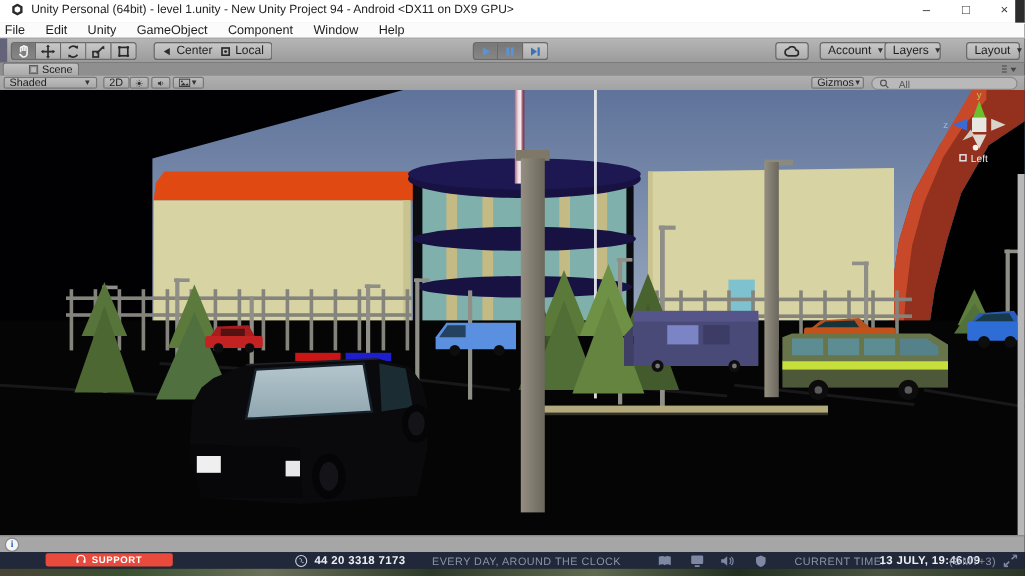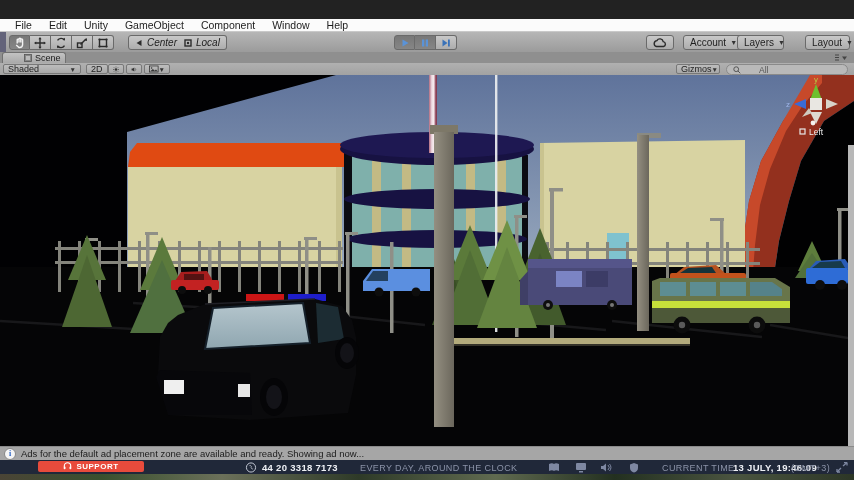--- a/index.html
+++ b/index.html
@@ -6,42 +6,42 @@
   #app{position:relative;width:854px;height:480px;overflow:hidden;
        font-family:"Liberation Sans","DejaVu Sans",sans-serif;
        -webkit-font-smoothing:antialiased;}
   .abs{position:absolute;}
   
   #titlebar{left:0;top:0;width:854px;height:19px;background:#ffffff;border-bottom:1px solid #d8d8d8;}
   #titlebar .title{left:26px;top:3px;font-size:10px;color:#222;white-space:nowrap;}
   .winbtn{top:0;width:30px;height:19px;text-align:center;font-size:11px;color:#333;line-height:19px;cursor:default;}
   #corner-dark{left:846px;top:0;width:8px;height:19px;background:#2c2c2c;}
   
-  #menubar{left:0;top:19px;width:854px;height:13px;background:#fbfbfb;border-bottom:1px solid #c9c9c9;display:flex;align-items:center;gap:17px;padding-left:15px;box-sizing:border-box;}
+  #menubar{left:0;top:19px;width:854px;height:13px;background:#fbfbfb;border-bottom:1px solid #c9c9c9;display:flex;align-items:center;gap:17px;padding-left:4px;box-sizing:border-box;}
   #menubar span{font-size:10.5px;color:#1d1d1d;}
   
   #toolbar{left:0;top:32px;width:854px;height:20px;background:linear-gradient(#b6b6b6,#9b9b9b);border-bottom:1px solid #6e6e6e;}
   #toolbar-left-sliver{left:0;top:32px;width:6px;height:20px;background:#63637a;}
   .btn{box-sizing:border-box;border:1px solid #6a6a6a;background:linear-gradient(#c8c8c8,#adadad);border-radius:3px;display:flex;align-items:center;justify-content:center;}
   .btn.pressed{background:linear-gradient(#777,#868686);}
-  .seg{border-radius:0;border-left-width:0;font-style:italic;}
+  .seg{border-radius:0;border-left-width:0;}
   .seg.first{border-radius:3px 0 0 3px;border-left-width:1px;}
   .seg.last{border-radius:0 3px 3px 0;}
   .ddl{font-size:10px;color:#1e1e1e;gap:4px;padding:0 6px;}
   .ddl .arrow{font-size:7px;color:#333;}
   .icon-dark{stroke:#2b2b2b;fill:none;stroke-width:1.4;}
   .icon-lite{stroke:#f2f2f2;fill:none;stroke-width:1.4;}
   
   #tabrow{left:0;top:52px;width:854px;height:11px;background:#8f8f8f;border-bottom:1px solid #787878;}
   #scene-tab{left:2px;top:0px;width:64px;height:11px;background:linear-gradient(#c2c2c2,#a9a9a9);border:1px solid #707070;border-bottom:none;border-radius:3px 3px 0 0;display:flex;align-items:center;gap:3px;padding-left:21px;box-sizing:border-box;}
   #scene-tab span{font-size:9px;color:#1b1b1b;}
   
   #ctrlrow{left:0;top:63px;width:854px;height:12px;background:linear-gradient(#b0b0b0,#a2a2a2);border-bottom:1px solid #7c7c7c;}
   .minibtn{box-sizing:border-box;border:1px solid #787878;background:linear-gradient(#bdbdbd,#a8a8a8);border-radius:2px;display:flex;align-items:center;font-size:9px;color:#1e1e1e;padding:2px 4px;height:10px;}
-  #searchpill{box-sizing:border-box;border:1px solid #8a8a8a;background:#b9b9b9;border-radius:7px;height:11px;display:flex;align-items:center;gap:18px;padding:0 6px;}
+  #searchpill{box-sizing:border-box;border:1px solid #8a8a8a;background:#b9b9b9;border-radius:7px;height:11px;display:flex;align-items:center;gap:8px;padding:0 6px;}
   #searchpill .q{font-size:8.5px;color:#555;}
   
   #viewport{left:0;top:75px;width:854px;height:371px;background:#000;}
   #right-edge-strip{left:848px;top:145px;width:6px;height:301px;background:#b8b8b8;}
   
   #statusbar{left:0;top:446px;width:854px;height:14px;background:#a6a6a6;border-top:1px solid #8b8b8b;display:flex;align-items:center;gap:5px;padding-left:4px;box-sizing:border-box;}
   #statusbar .msg{font-size:9.5px;color:#1c1c1c;white-space:nowrap;}
   .info-badge{width:10px;height:10px;border-radius:50%;background:#f5f5f5;border:1px solid #888;color:#2a62c4;font-size:8px;font-weight:bold;text-align:center;line-height:10px;font-family:"Liberation Serif",serif;}
   
   #webstrip{left:0;top:460px;width:854px;height:14px;background:#202839;display:flex;align-items:center;box-sizing:border-box;}
@@ -52,20 +52,30 @@
   .band-icon{width:12px;height:11px;}
   #photostrip{left:0;top:474px;width:854px;height:6px;
       background:linear-gradient(90deg,#4a4436 0%,#39502e 12%,#6b705a 26%,#2e3a28 42%,#606a50 58%,#233020 72%,#4a5440 86%,#2c3626 100%);}
   svg text{font-family:"Liberation Sans","DejaVu Sans",sans-serif;}
 </style>
 </head>
 <body>
 
 <div id="app">
 
+  <div class="abs" id="titlebar">
+    <svg class="abs" style="left:8px;top:3px" width="13" height="13" viewBox="0 0 13 13">
+      <path d="M6.5 0 L10.8 2.4 V7.6 L6.5 10 L2.2 7.6 V2.4 Z M6.5 2.2 L4.2 3.5 V6.3 L6.5 7.7 L8.8 6.3 V3.5 Z" fill="#2b2b2b"></path>
+    </svg>
+    <div class="abs title">Unity Personal (64bit) - level 1.unity - New Unity Project 94 - Android &lt;DX11 on DX9 GPU&gt;</div>
+    <div class="abs winbtn" style="left:757px">–</div>
+    <div class="abs winbtn" style="left:790px">□</div>
+    <div class="abs winbtn" style="left:822px">×</div>
+    <div class="abs" id="corner-dark"></div>
+  </div>
 
   <div class="abs" id="menubar">
     <span>File</span>
     <span>Edit</span>
     <span>Unity</span>
     <span>GameObject</span>
     <span>Component</span>
     <span>Window</span>
     <span>Help</span>
   </div>
@@ -458,21 +468,20 @@
       <text x="786" y="32" font-size="8" fill="#9db4e8">z</text>
       <rect x="800" y="54" width="5" height="5" fill="none" stroke="#e8e8e8" stroke-width="1.2"></rect>
       <text x="809" y="60" font-size="8.5" fill="#f0f0f0">Left</text>
     </g>
   </svg>
   </div>
   <div class="abs" id="right-edge-strip"></div>
 
   <div class="abs" id="statusbar">
     <div class="info-badge">i</div>
-    <span class="msg">Ads for the default ad placement zone are available and ready. Showing ad now...</span>
   </div>
 
   <div class="abs" id="webstrip">
     <div id="support-btn">
       <svg width="9" height="9" viewBox="0 0 9 9">
         <path d="M1.3 5 V4 a3.2 3.2 0 0 1 6.4 0 V5" stroke="#fff" stroke-width="1.1" fill="none"></path>
         <rect x="0.7" y="4.6" width="1.8" height="2.6" rx="0.8" fill="#fff"></rect>
         <rect x="6.5" y="4.6" width="1.8" height="2.6" rx="0.8" fill="#fff"></rect>
       </svg>
       <span>SUPPORT</span>

